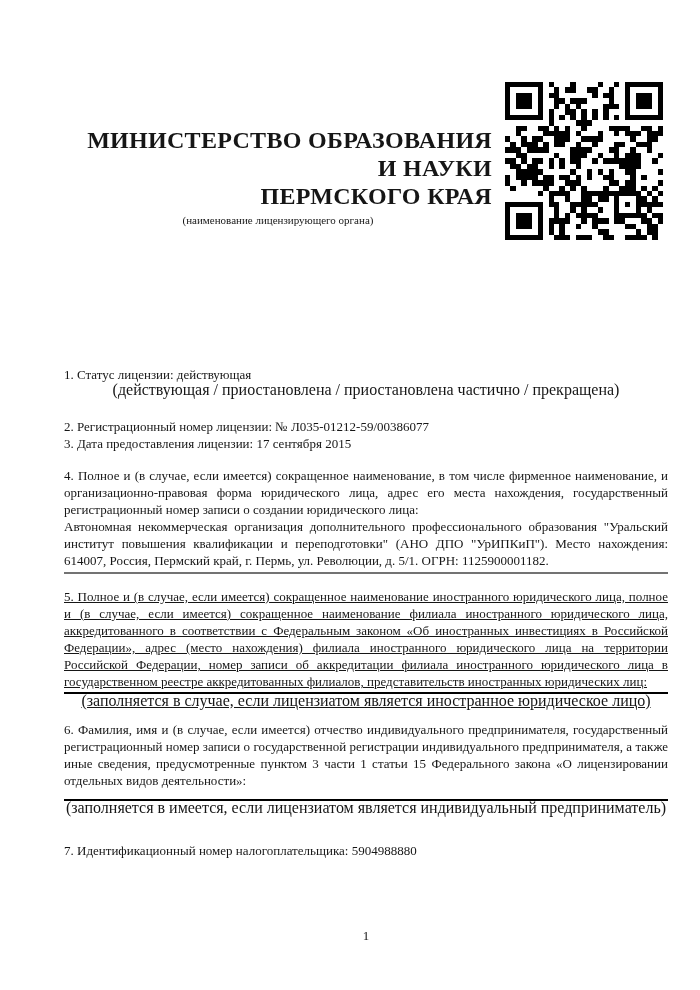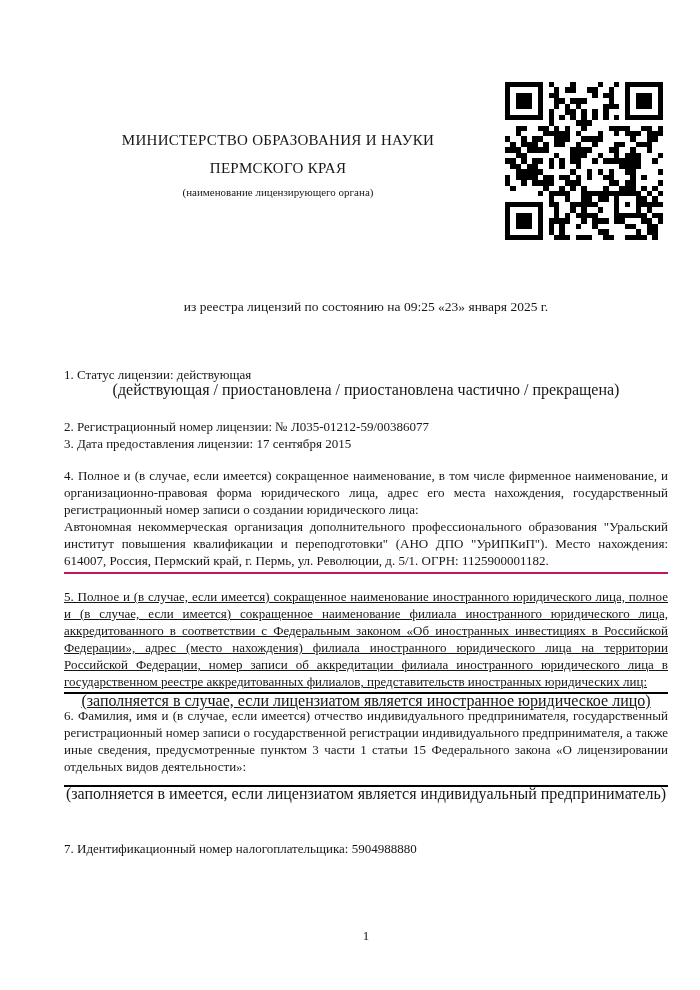--- a/index.html
+++ b/index.html
@@ -16,24 +16,25 @@
 
   
   .org-block {
     position: absolute;
     left: 64px;
     top: 126px;
     width: 428px;
     text-align: center;
   }
   .org-name {
-    font-weight: normal;
-    font-size: 15px;
+    font-weight: bold;
+    font-size: 24px;
     line-height: 28px;
     letter-spacing: 0.3px;
+    text-align: right;
   }
   .org-caption {
     font-size: 11px;
     line-height: 14px;
     margin-top: 3px;
   }
 
   
   .qr-wrap {
     position: absolute;
@@ -71,34 +72,34 @@
     text-justify: inter-word;
   }
   .caption {
     font-size: 16px;
     line-height: 13px;
     text-align: center;
     margin-top: 3px;
   }
   .answer-underlined {
     padding-bottom: 3px;
-    border-bottom: 2px solid #be185d;
+    border-bottom: 2px solid #737373;
   }
   .blank-line {
     border-bottom: 2px solid #000000;
     height: 0;
   }
   .item-2 { margin-top: 22px; }
   .item-3 { margin-top: 0; }
   .item-4 { margin-top: 15px; }
   .item-5 { margin-top: 14px; text-decoration: underline; }
   .item-5 .blank-line { margin-top: 2px; }
-  .item-6 { }
+  .item-6 { margin-top: 14px; }
   .item-6 .blank-line { margin-top: 10px; }
-  .item-7 { margin-top: 40px; }
+  .item-7 { margin-top: 28px; }
 
   .page-number {
     position: absolute;
     left: 64px;
     top: 928px;
     width: 604px;
     text-align: center;
     font-size: 13px;
   }
 </style>
@@ -526,21 +527,20 @@
           <rect x="22" y="28" width="1" height="1"></rect>
           <rect x="23" y="28" width="1" height="1"></rect>
           <rect x="24" y="28" width="1" height="1"></rect>
           <rect x="25" y="28" width="1" height="1"></rect>
           <rect x="27" y="28" width="1" height="1"></rect>
         </g>
       </svg>
   </div>
 
   <div class="title-block">
-    <div>из реестра лицензий по состоянию на 09:25 «23» января 2025 г.</div>
   </div>
 
   <div class="content">
 
     <section class="item item-1">
       <p class="body-text">1. Статус лицензии: действующая</p>
       <p class="caption">(действующая / приостановлена / приостановлена частично / прекращена)</p>
     </section>
 
     <section class="item item-2">

